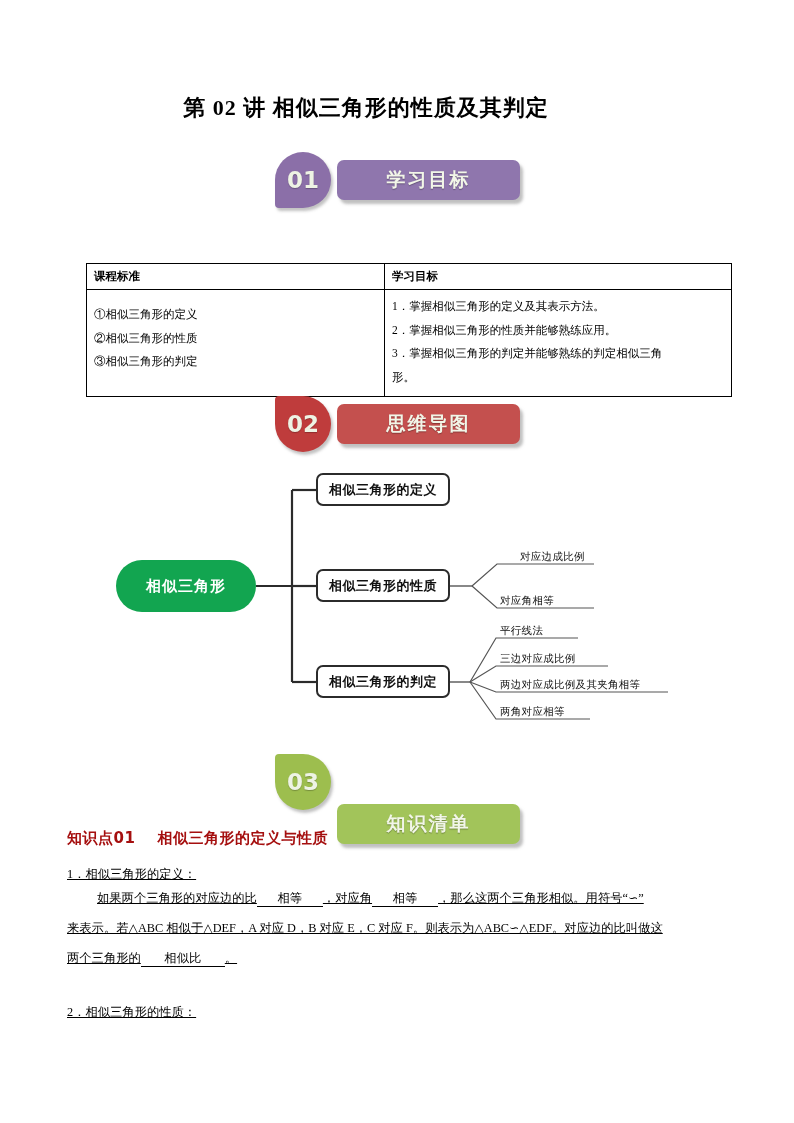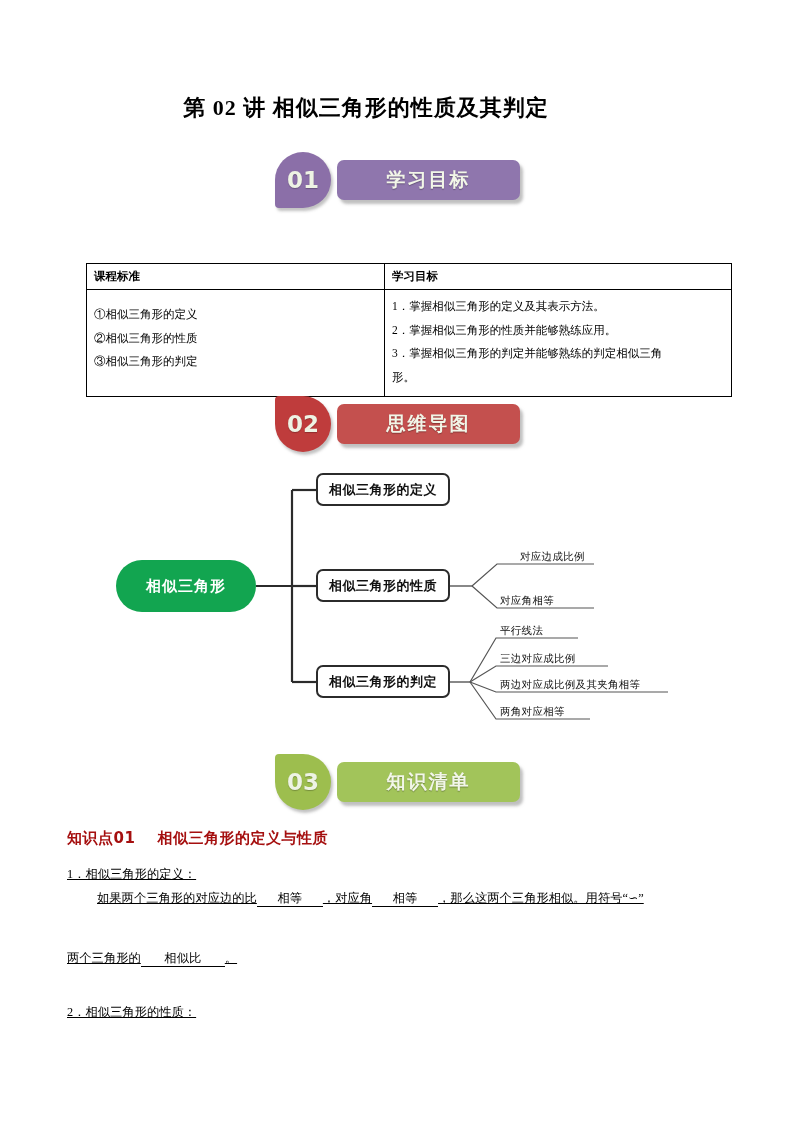--- a/index.html
+++ b/index.html
@@ -229,35 +229,36 @@
     <div class="mm-leaf" style="left:440px;top:164px;">平行线法</div>
     <div class="mm-leaf" style="left:440px;top:192px;">三边对应成比例</div>
     <div class="mm-leaf" style="left:440px;top:218px;">两边对应成比例及其夹角相等</div>
     <div class="mm-leaf" style="left:440px;top:245px;">两角对应相等</div>
   </div>
 
   <div class="badge-row" style="left:275px;top:754px;width:250px;">
     <div class="badge-circle notch-tl" style="background:#9dbe4e;">
       <span>03</span>
     </div>
-    <div class="badge-pill" style="left:62px;background:#a2c45a;">
+    <div class="badge-pill" style="left:62px;background:#a2c45a;margin-top:42px;">
       <span>知识清单</span>
     </div>
   </div>
 
   <div class="kp-heading" style="left:67px;top:829px;">
     <span class="kp-num">知识点01</span><span>相似三角形的定义与性质</span>
   </div>
 
   <div class="body-line" style="left:67px;top:867px;">1．相似三角形的定义：</div>
 
   <div class="body-line" style="left:97px;top:891px;">
     <span>如果两个三角形的对应边的比</span><span class="blank" style="width:58px;">相等</span><span>，对应角</span><span class="blank" style="width:58px;">相等</span><span>，那么这两个三角形相似。用符号“∽”</span>
   </div>
 
+  <div class="body-line" style="left:67px;top:921px;">来表示。若△ABC 相似于△DEF，A 对应 D，B 对应 E，C 对应 F。则表示为△ABC∽△EDF。对应边的比叫做这</div>
 
   <div class="body-line" style="left:67px;top:951px;">
     <span>两个三角形的</span><span class="blank" style="width:76px;">相似比</span><span>。</span>
   </div>
 
   <div class="body-line" style="left:67px;top:1005px;">2．相似三角形的性质：</div>
 
 </div>
 
 </body></html>

